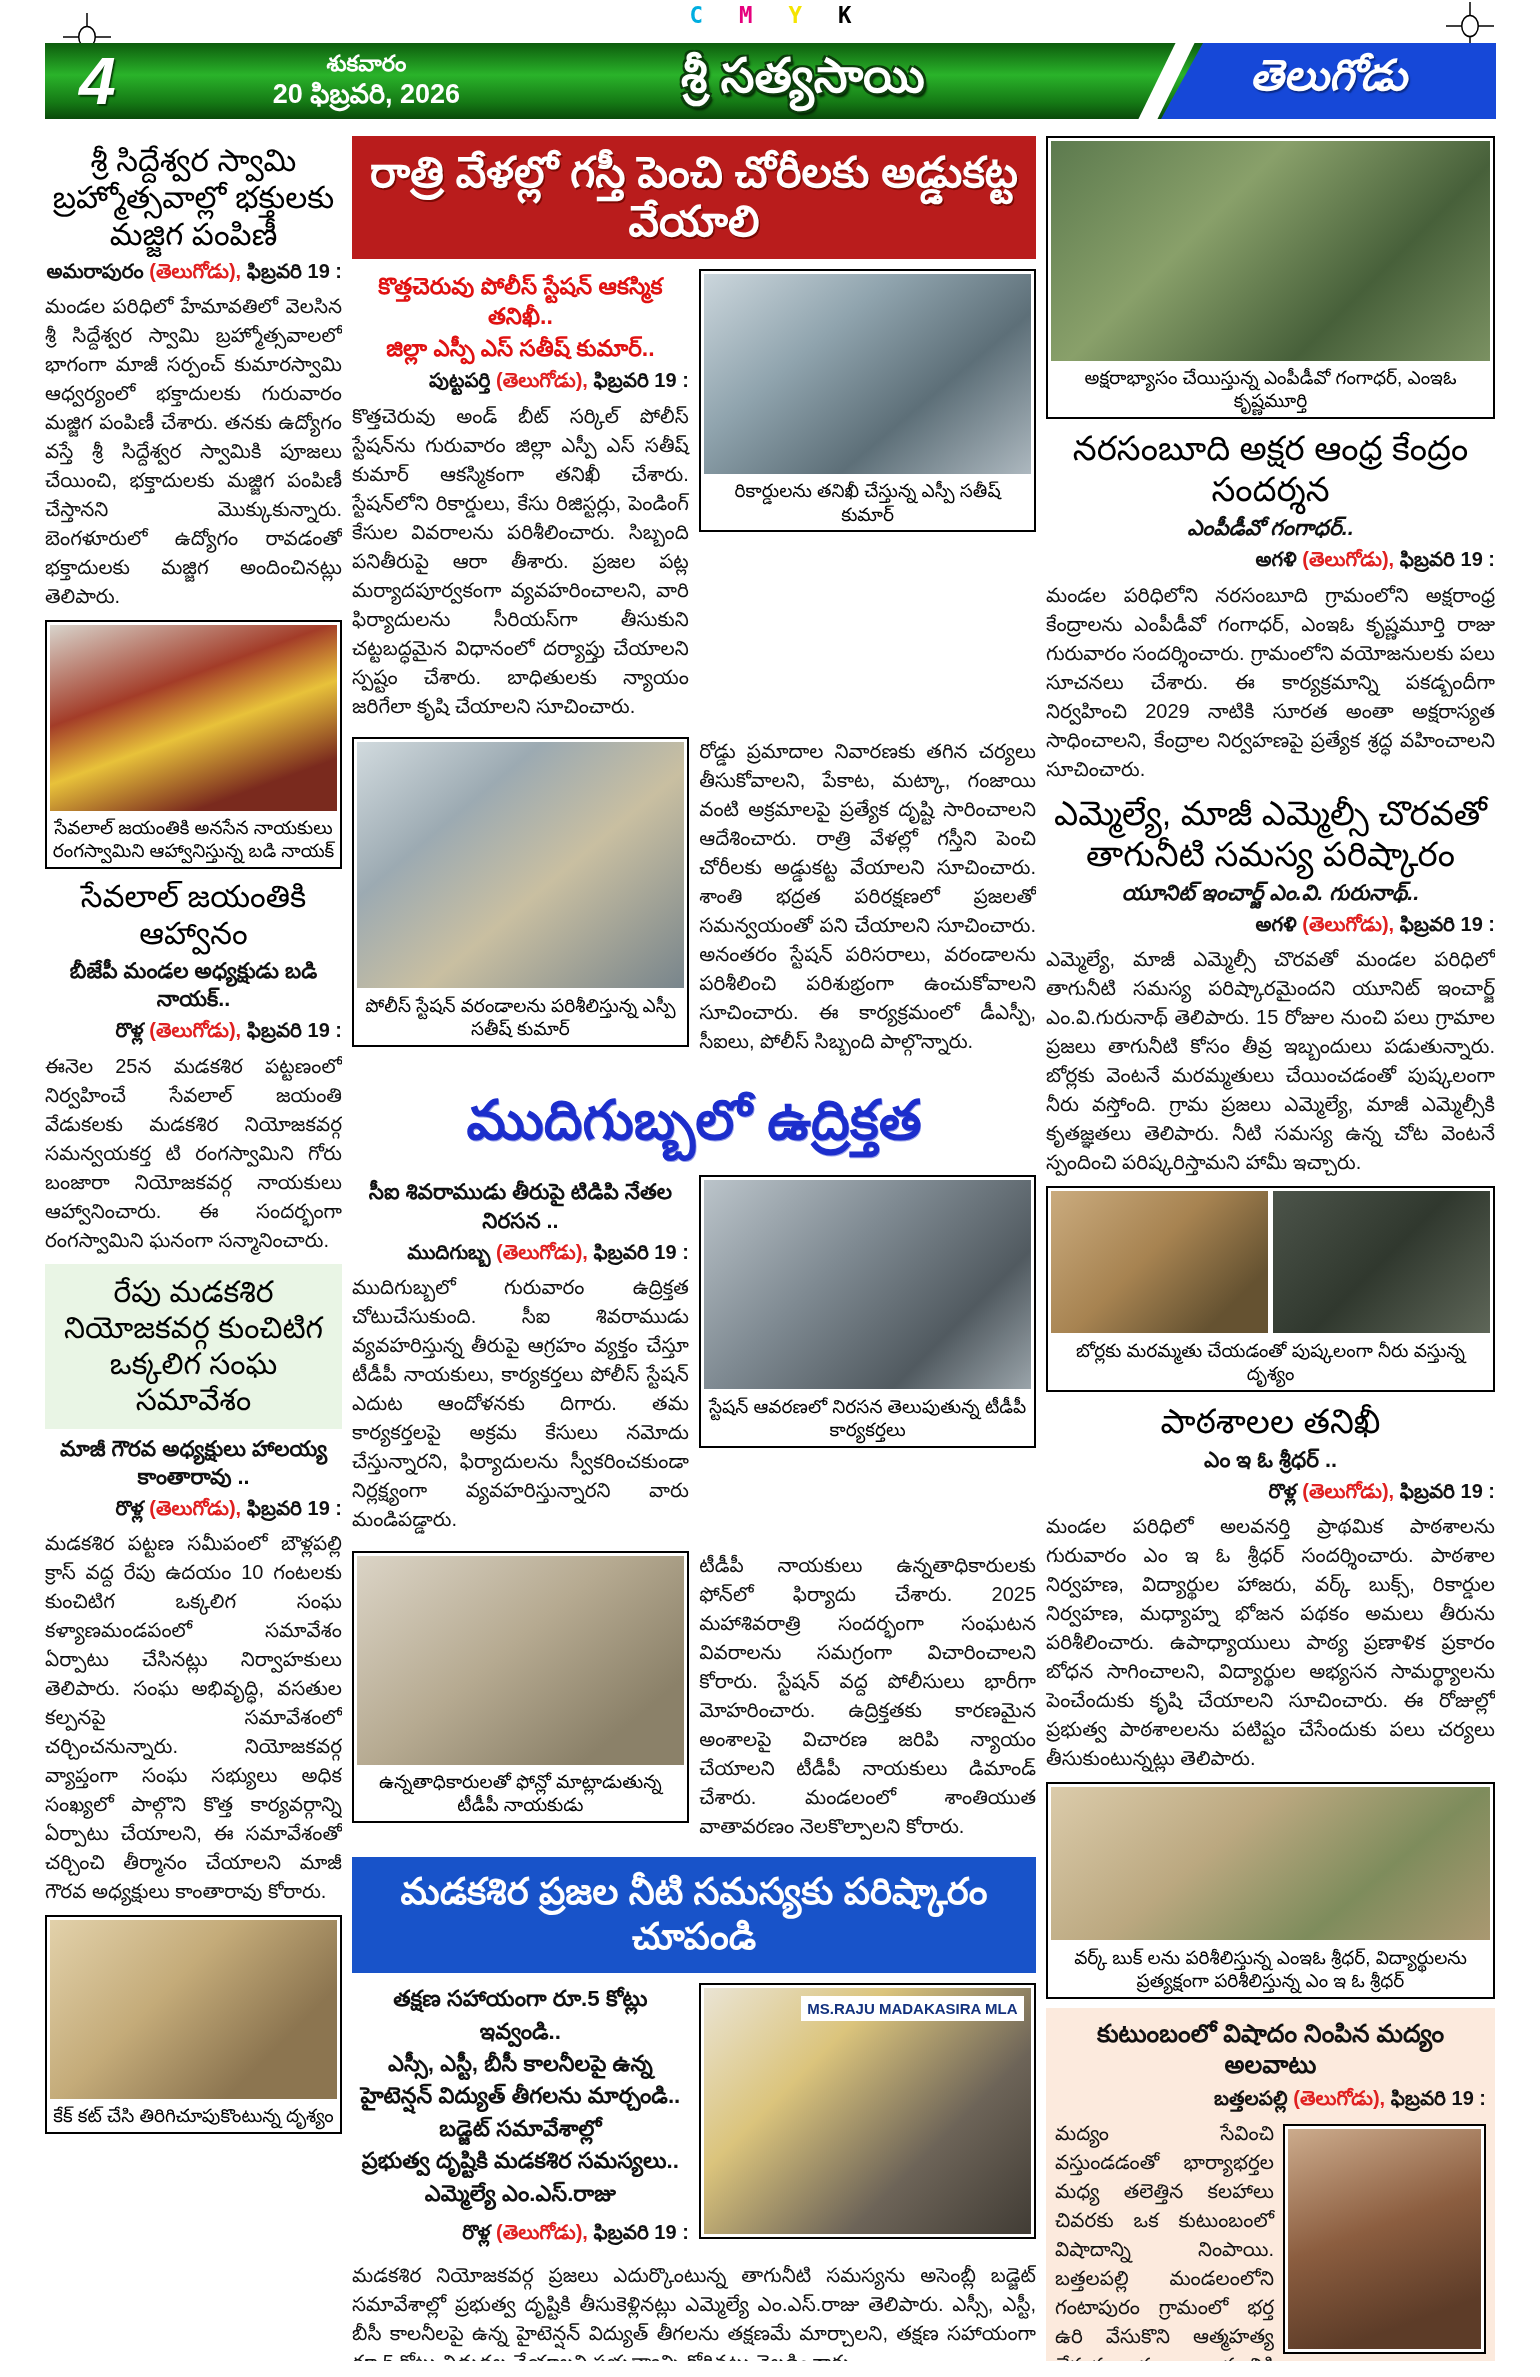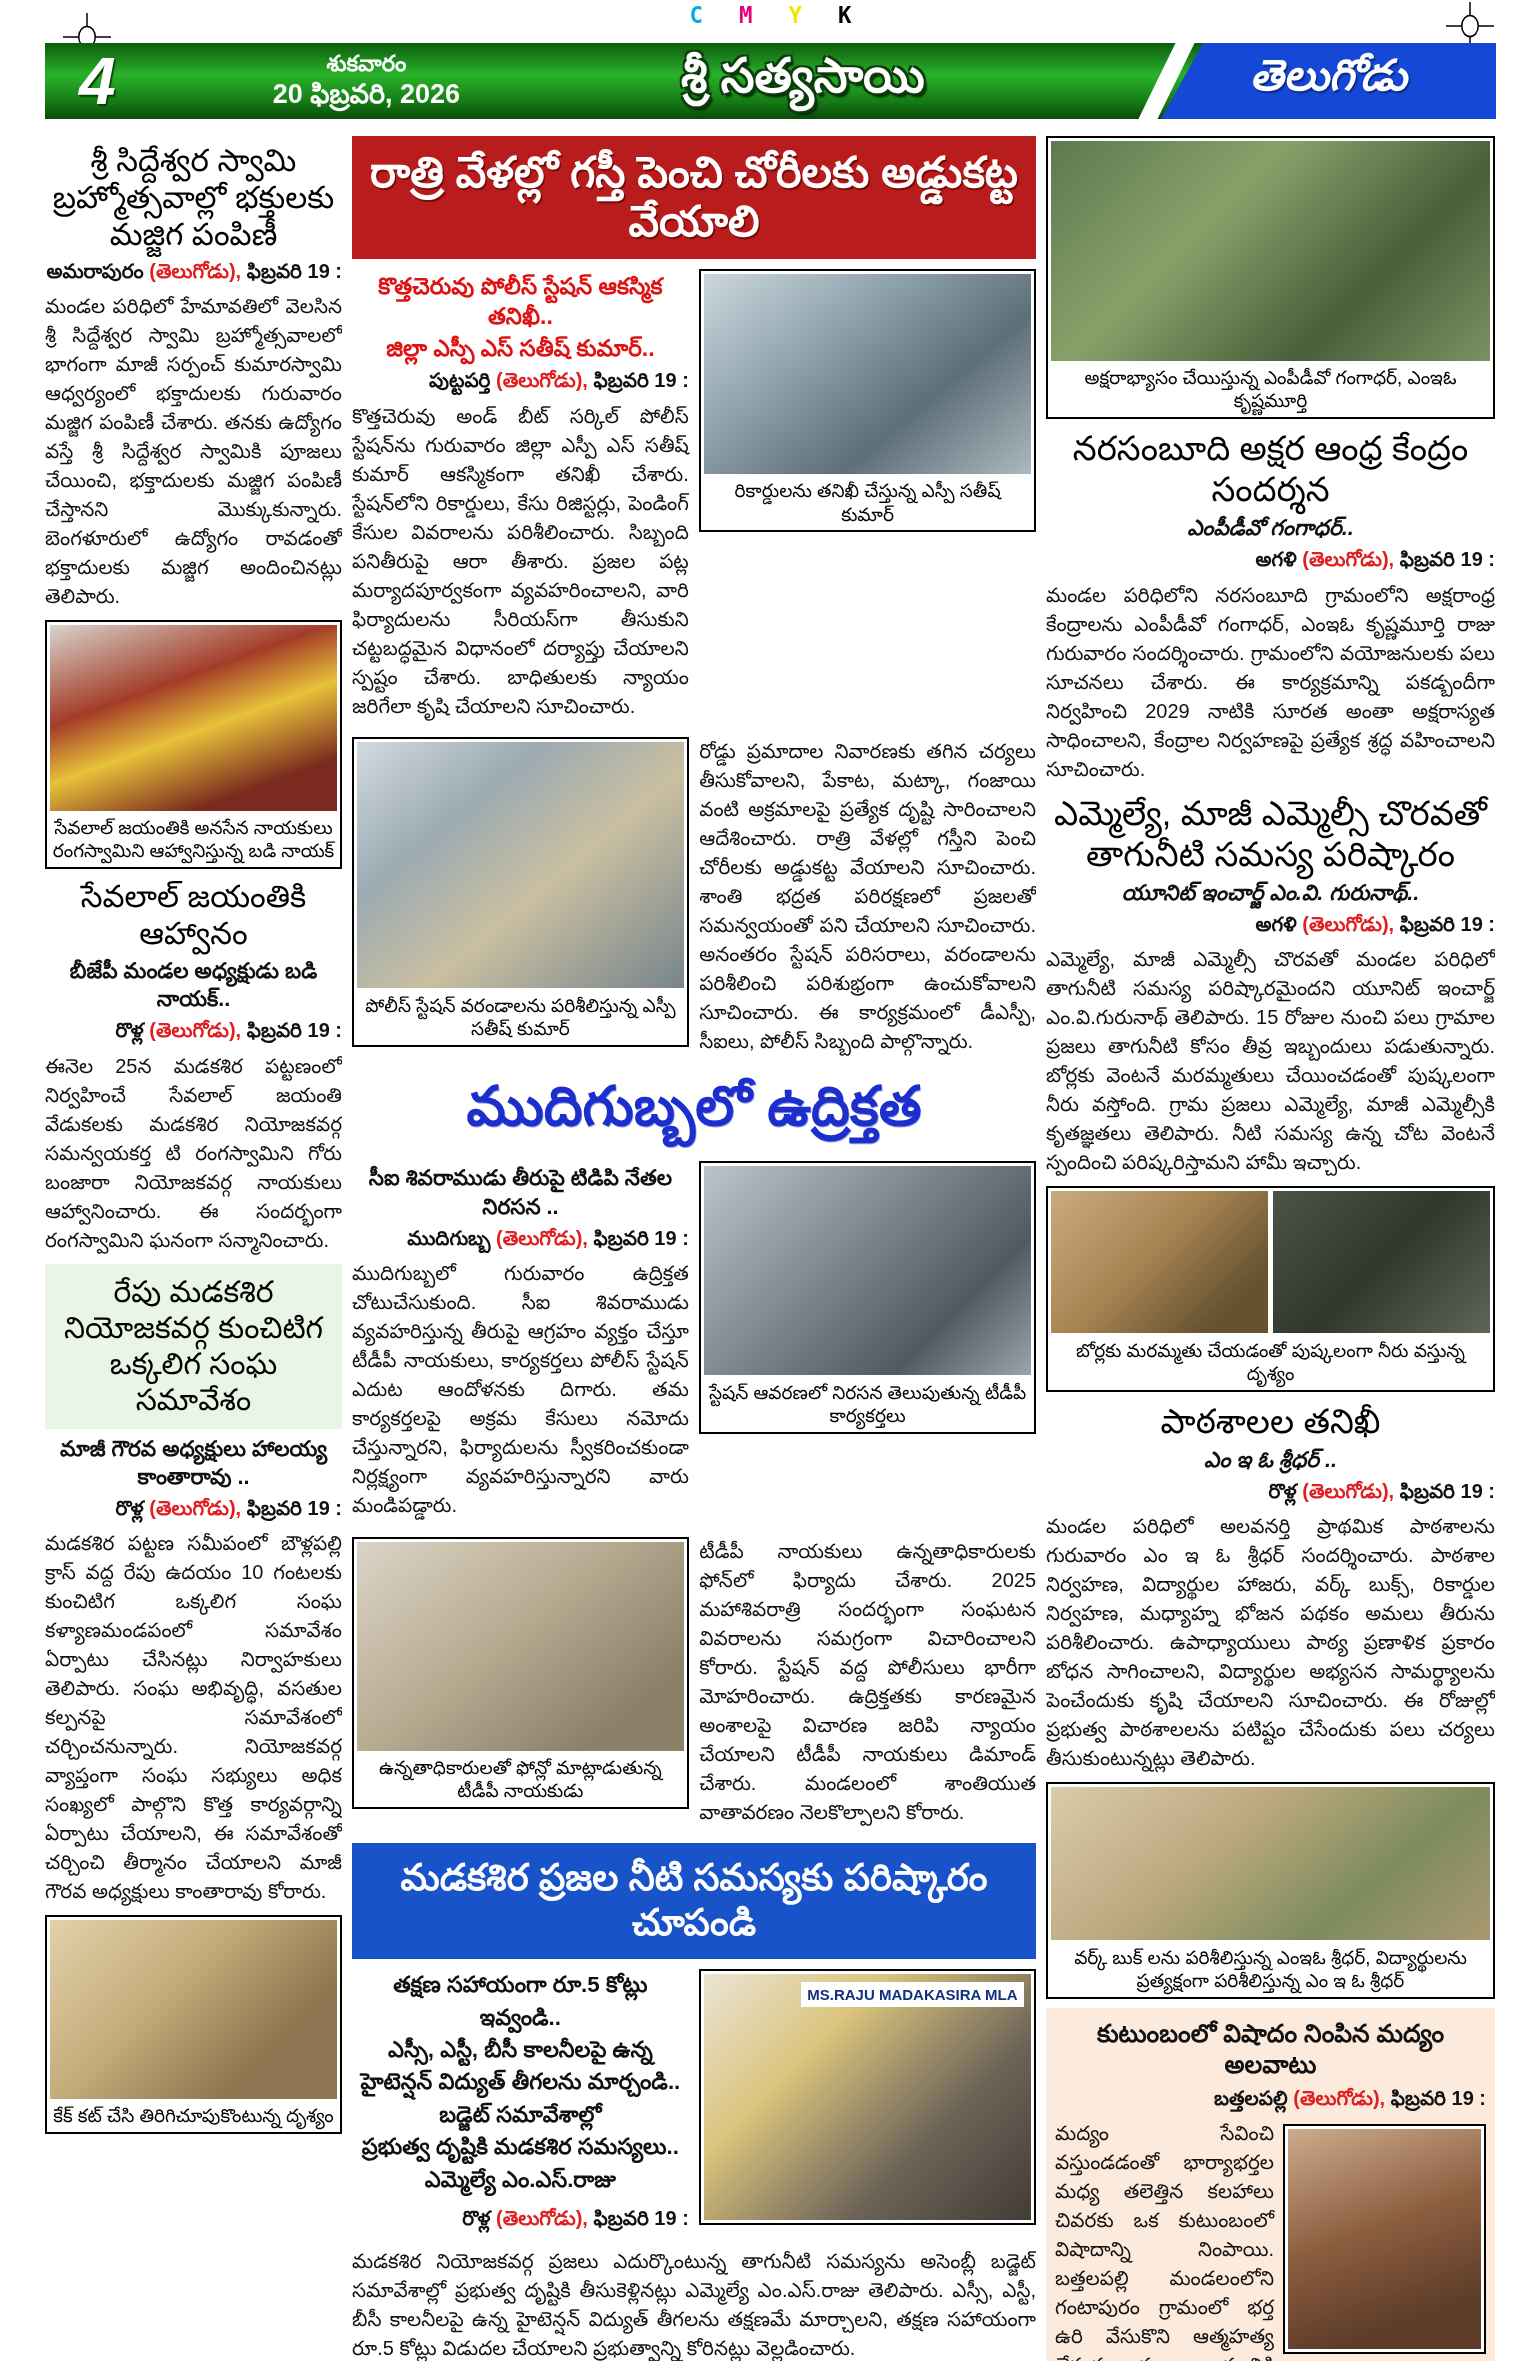--- a/index.html
+++ b/index.html
@@ -47,21 +47,21 @@
   .subhead { font-weight:bold; text-align:center; font-size:21.6px; margin:3px 0 6px; line-height:1.3; }
   .subhead.red { color:#e01212; font-size:23px; }
   .dateline { text-align:right; font-weight:bold; font-size:20px; margin:6px 0 4.5px; }
   .dl-agency { color:#e02020; }
   .body { font-size:20px; line-height:1.45; text-align:justify; margin-bottom:9px; }
   
   .banner-red { background:#b91c1c; color:#fff; font-weight:bold; font-size:43px;
     text-align:center; padding:12px 4.5px; line-height:1.15; margin-bottom:10.4px;
     text-shadow:1.5px 1.5px 0 #7a0a05; }
   .head-blue-text { color:#1c2ecc; font-size:55px; font-weight:bold; text-align:center;
-    margin:9px 0 9px; text-shadow:0.7px 0.7px 0 #9aa2e8; }
+    margin:23px 0 9px; text-shadow:0.7px 0.7px 0 #9aa2e8; }
   .banner-blue { background:#1853c9; color:#fff; font-weight:bold; font-size:37px;
     text-align:center; padding:13.4px 4.5px; line-height:1.2; margin-bottom:10.4px; }
   .box-green { background:#e9f5e5; padding:10.4px 6px 7.5px; margin-bottom:6px; }
   .box-green .headline { font-size:30px; margin:0 0 3px; }
   .box-pink { background:#fceadd; padding:10.4px 9px 7.5px; }
   .kicker { font-weight:bold; text-align:center; font-size:25px; line-height:1.25; }
   .box-pink .headline { font-size:39px; margin:1.5px 0 6px; }
   .subs-list div { font-weight:bold; text-align:center; font-size:22.4px; line-height:1.45; }
   
   .ph-crowd    { background:linear-gradient(135deg,#7d926c,#b8a57f 38%,#6b7b5c 68%,#93a37c); }
@@ -292,21 +292,21 @@
         <div class="row" style="gap:4.5px; margin-bottom:0;">
           <div class="photo ph-bore" style="height:142px; flex:1;"></div>
           <div class="photo ph-dark" style="height:142px; flex:1;"></div>
         </div>
         <div class="caption">బోర్లకు మరమ్మతు చేయడంతో పుష్కలంగా నీరు వస్తున్న దృశ్యం</div>
       </div>
     </article>
 
     <article>
       <h2 class="headline h-lg">పాఠశాలల తనిఖీ</h2>
-      <p class="subhead" style="font-style:italic;">ఎం ఇ ఓ శ్రీధర్ ..</p>
+      <p class="subhead" style="">ఎం ఇ ఓ శ్రీధర్ ..</p>
       <p class="dateline">
         <span>రొళ్ల</span>
         <span class="dl-agency">(తెలుగోడు),</span>
         <span>ఫిబ్రవరి 19 :</span>
       </p>
       <p class="body">మండల పరిధిలో అలవనర్తి ప్రాథమిక పాఠశాలను గురువారం ఎం ఇ ఓ శ్రీధర్ సందర్శించారు. పాఠశాల నిర్వహణ, విద్యార్థుల హాజరు, వర్క్ బుక్స్, రికార్డుల నిర్వహణ, మధ్యాహ్న భోజన పథకం అమలు తీరును పరిశీలించారు. ఉపాధ్యాయులు పాఠ్య ప్రణాళిక ప్రకారం బోధన సాగించాలని, విద్యార్థుల అభ్యసన సామర్థ్యాలను పెంచేందుకు కృషి చేయాలని సూచించారు. ఈ రోజుల్లో ప్రభుత్వ పాఠశాలలను పటిష్టం చేసేందుకు పలు చర్యలు తీసుకుంటున్నట్లు తెలిపారు.</p>
       <div class="photo-box">
         <div class="photo ph-tree" style="height:153px;"></div>
         <div class="caption">వర్క్ బుక్ లను పరిశీలిస్తున్న ఎంఇఓ శ్రీధర్, విద్యార్థులను ప్రత్యక్షంగా పరిశీలిస్తున్న ఎం ఇ ఓ శ్రీధర్</div>
       </div>

